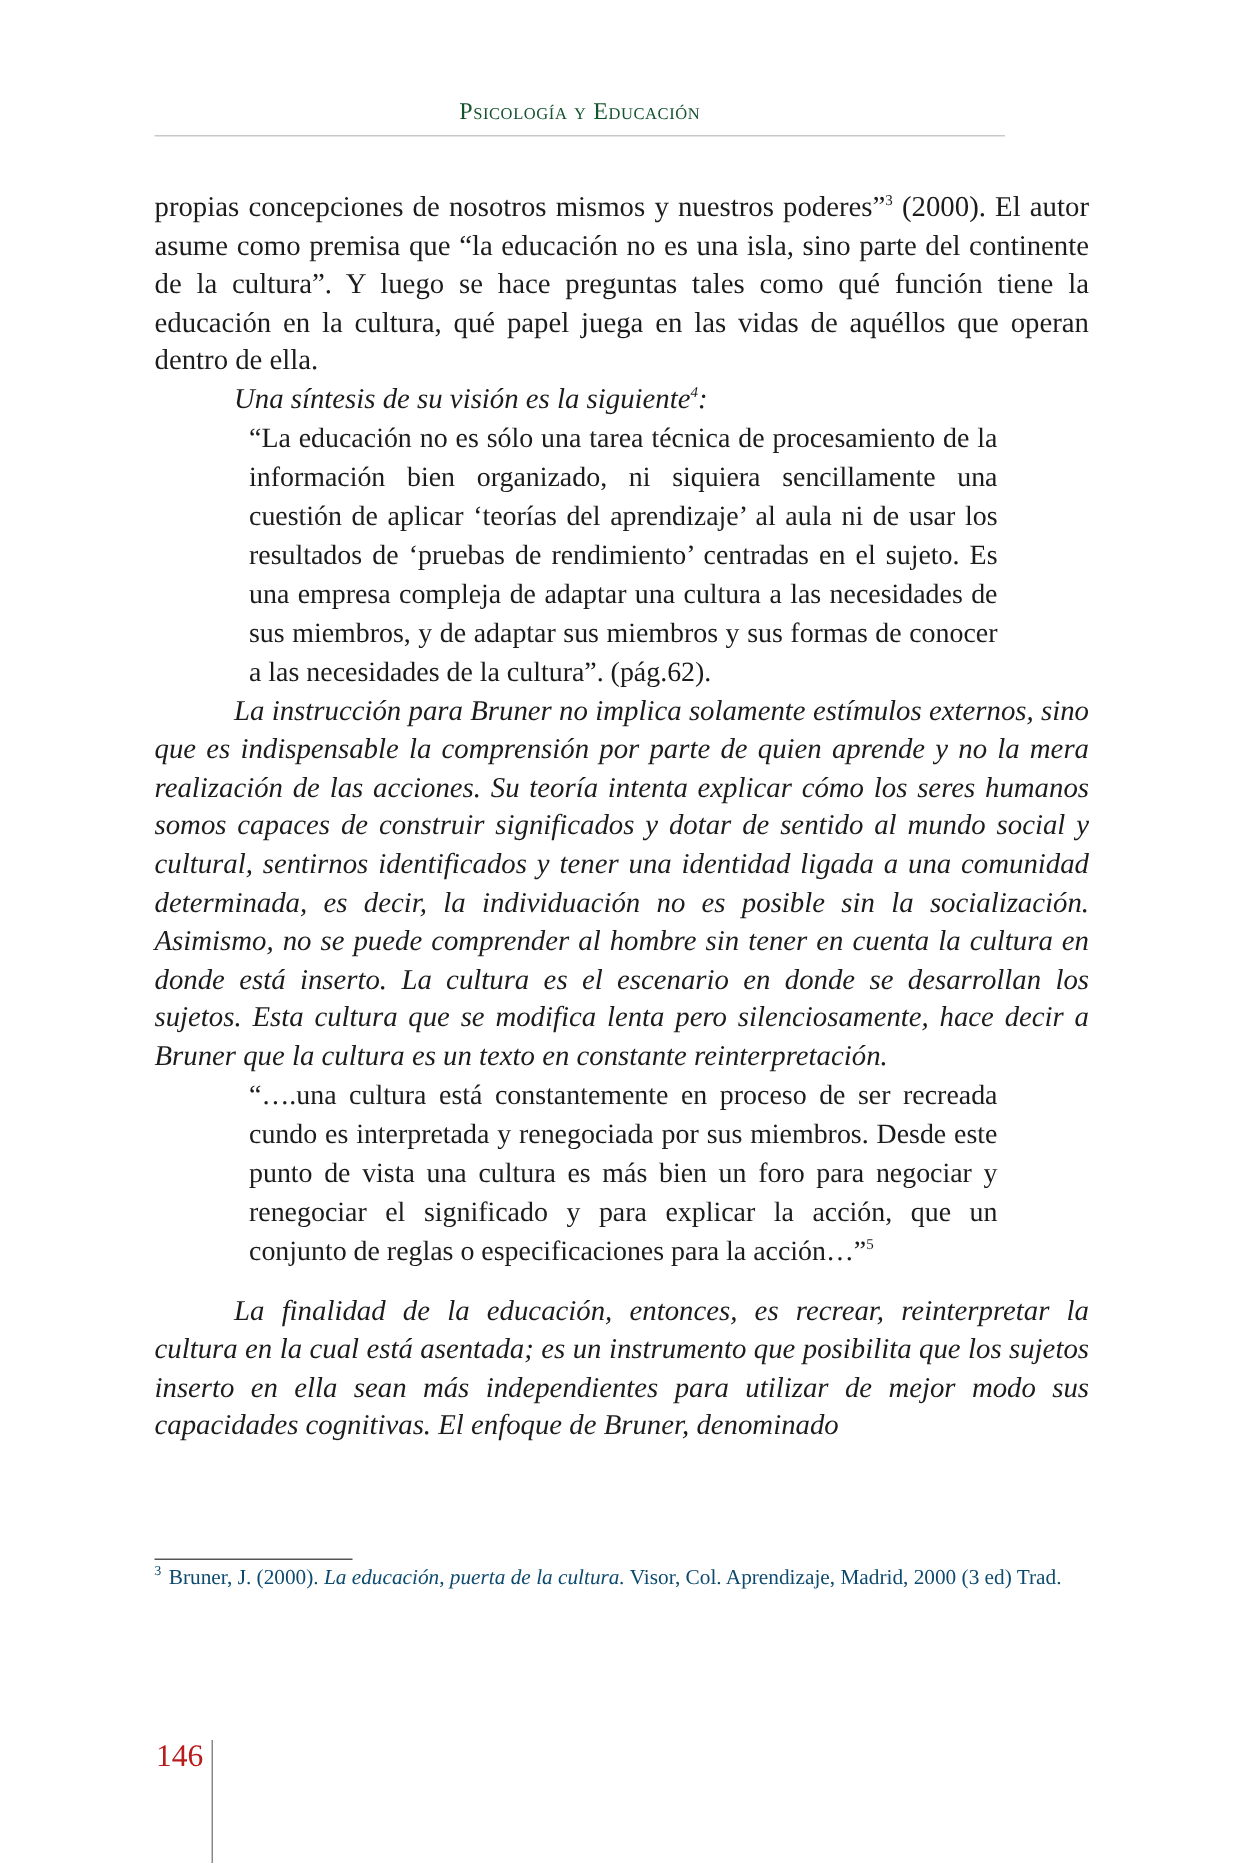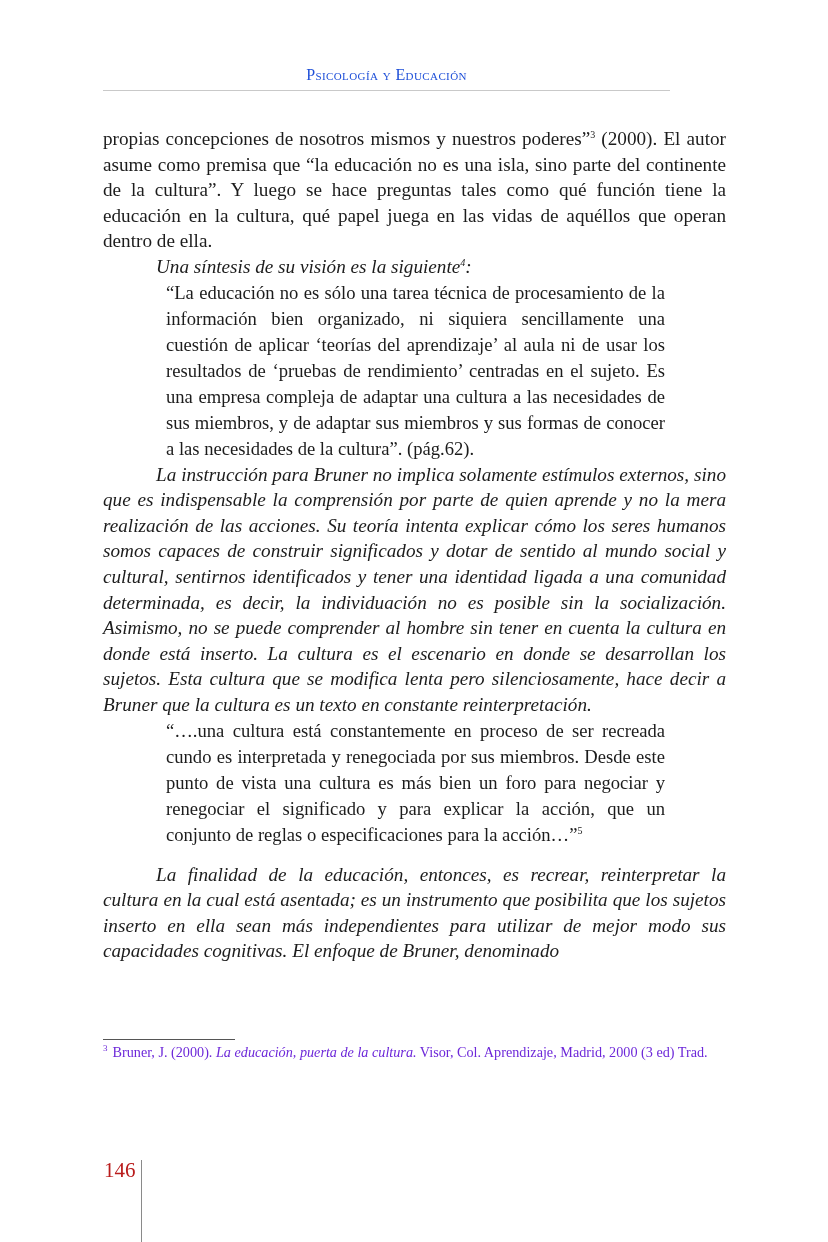--- a/index.html
+++ b/index.html
@@ -17,21 +17,21 @@
     }
     .running-head {
       position: absolute;
       left: 103px;
       top: 66px;
       width: 567px;
       text-align: center;
       font-size: 16px;
       font-variant: small-caps;
       letter-spacing: 0.4px;
-      color: #1d4ed8;
+      color: #14532d;
     }
     .head-rule {
       position: absolute;
       left: 103px;
       top: 90px;
       width: 567px;
       height: 1px;
       background: #c9c9c9;
     }
     .body-text {
@@ -75,21 +75,21 @@
       background: #555555;
     }
     .footnotes {
       position: absolute;
       left: 103px;
       top: 1044px;
       width: 623px;
       font-size: 14.2px;
       line-height: 17.5px;
       text-align: justify;
-      color: #6d28d9;
+      color: #0c4a6e;
     }
     .footnotes p {
       margin: 0;
     }
     .footnotes sup {
       font-size: 9px;
       margin-right: 5px;
     }
     .page-number {
       position: absolute;

